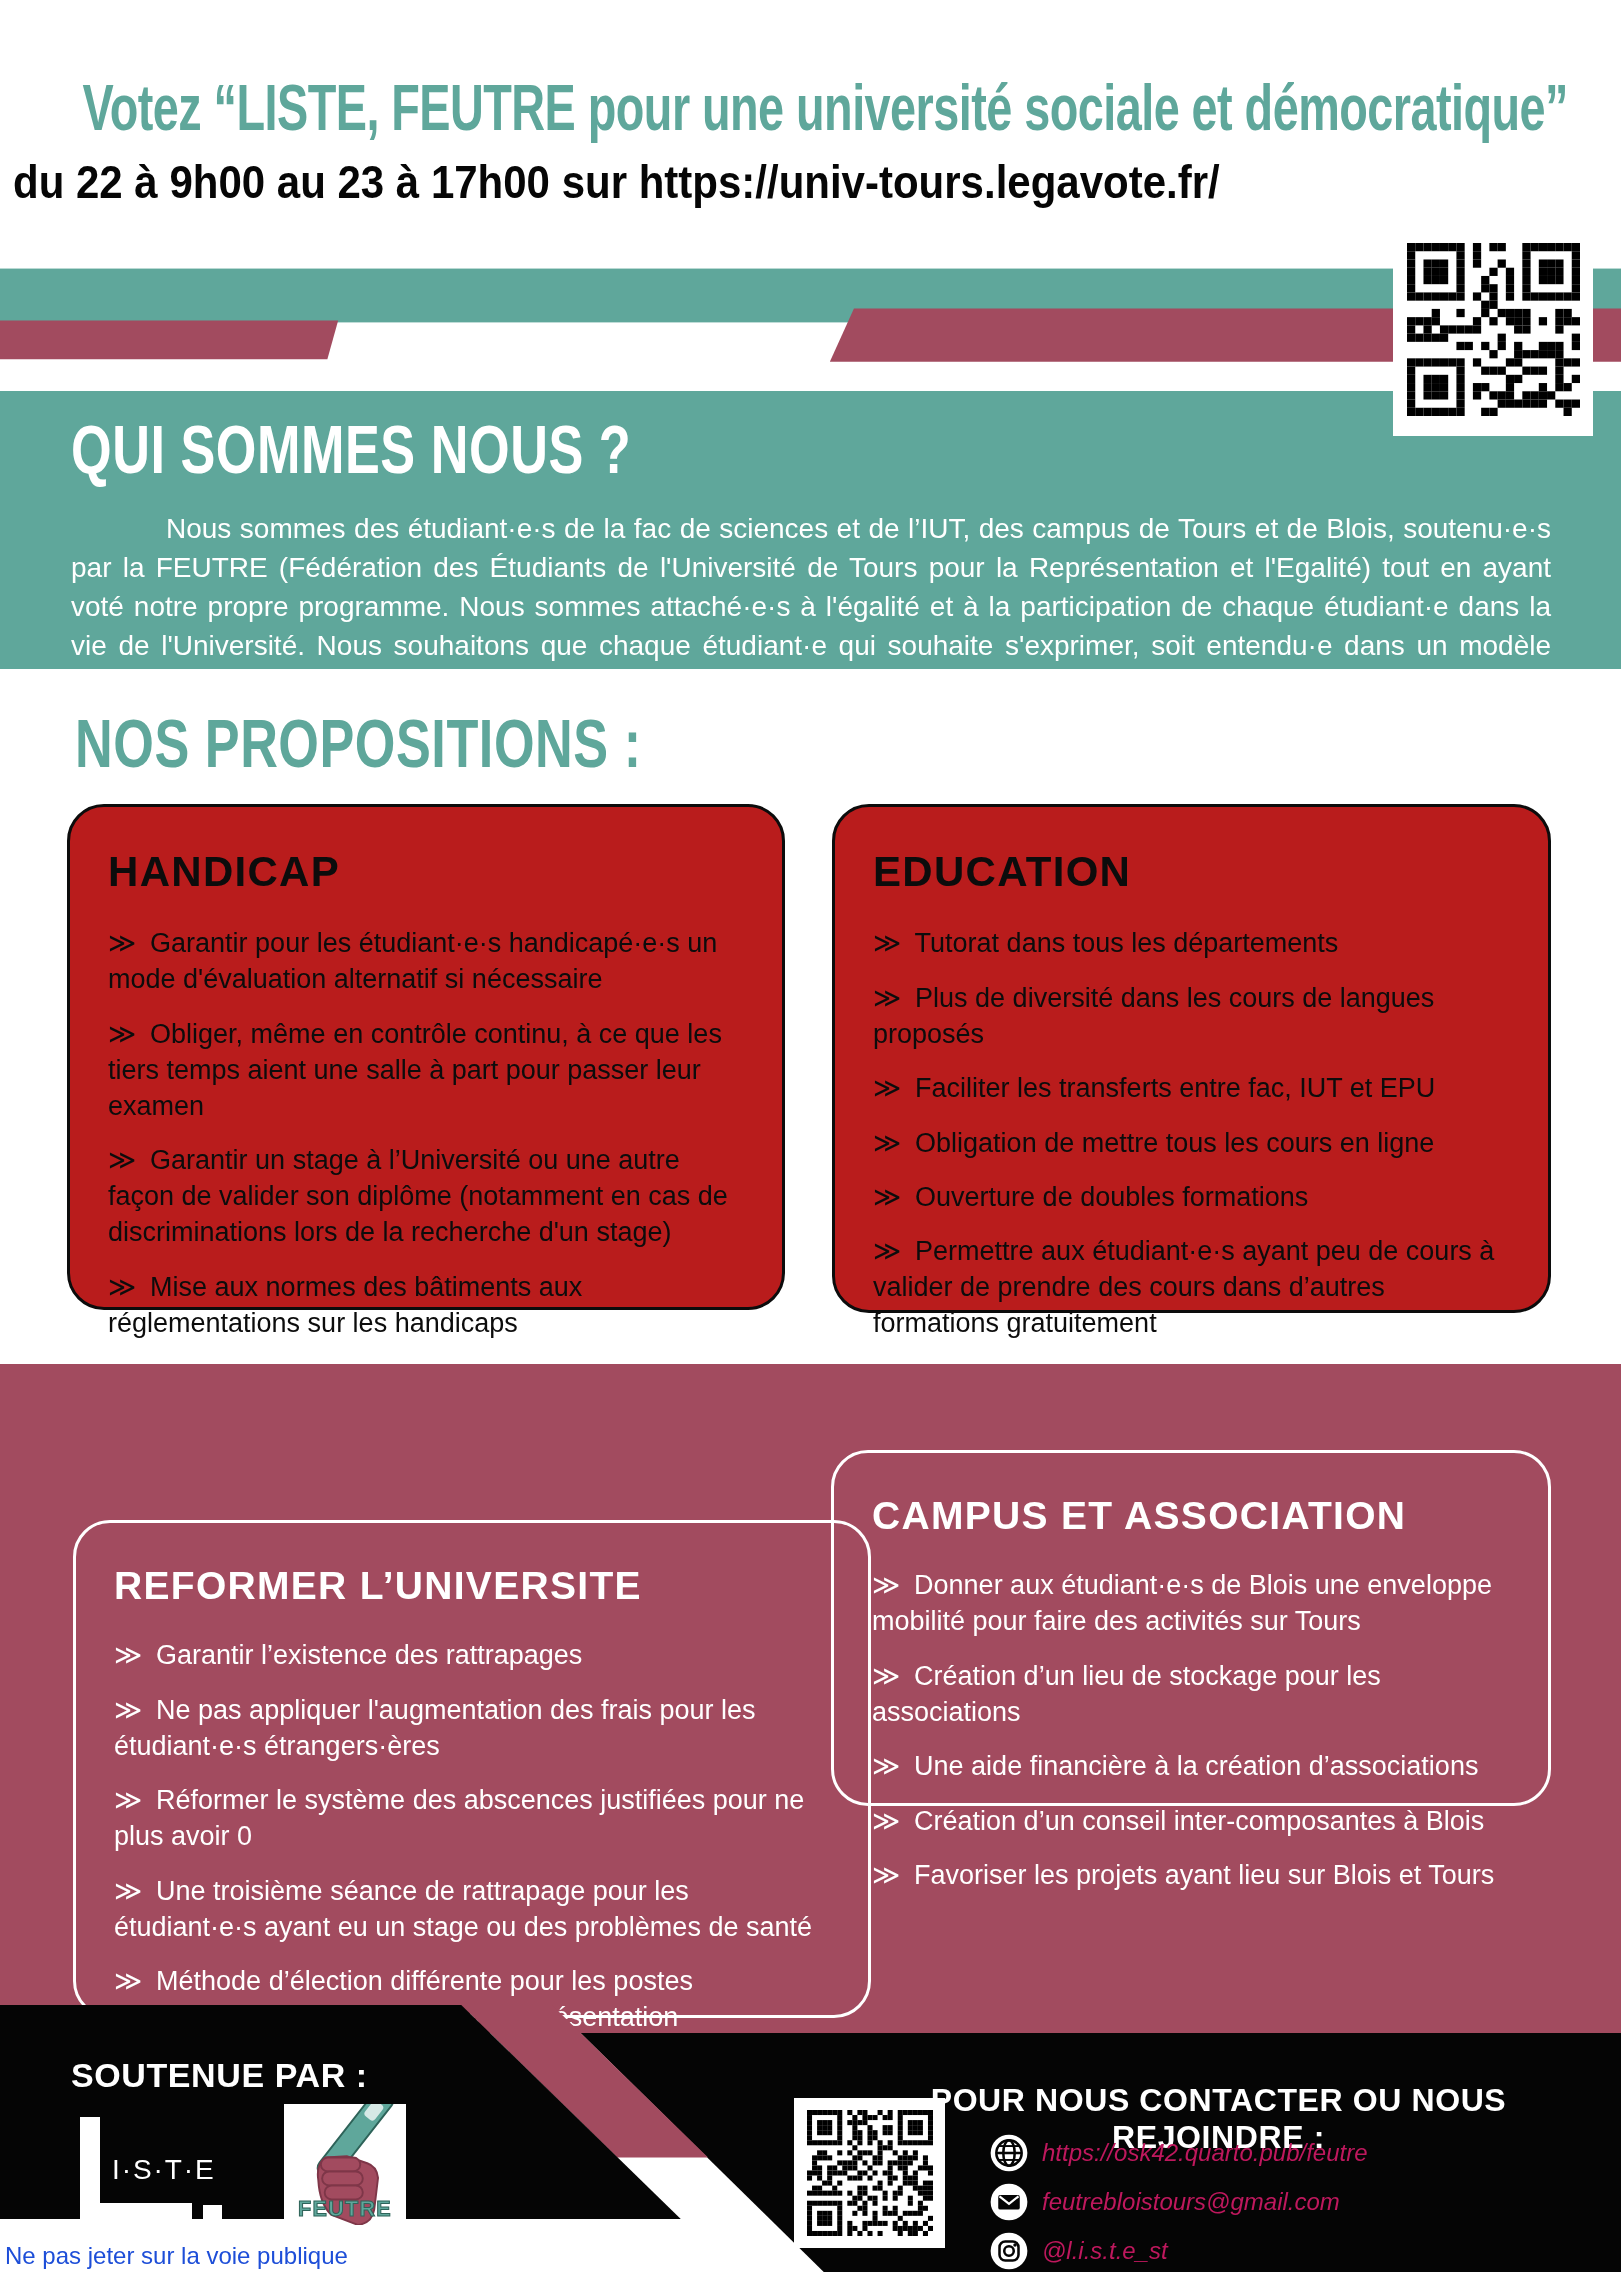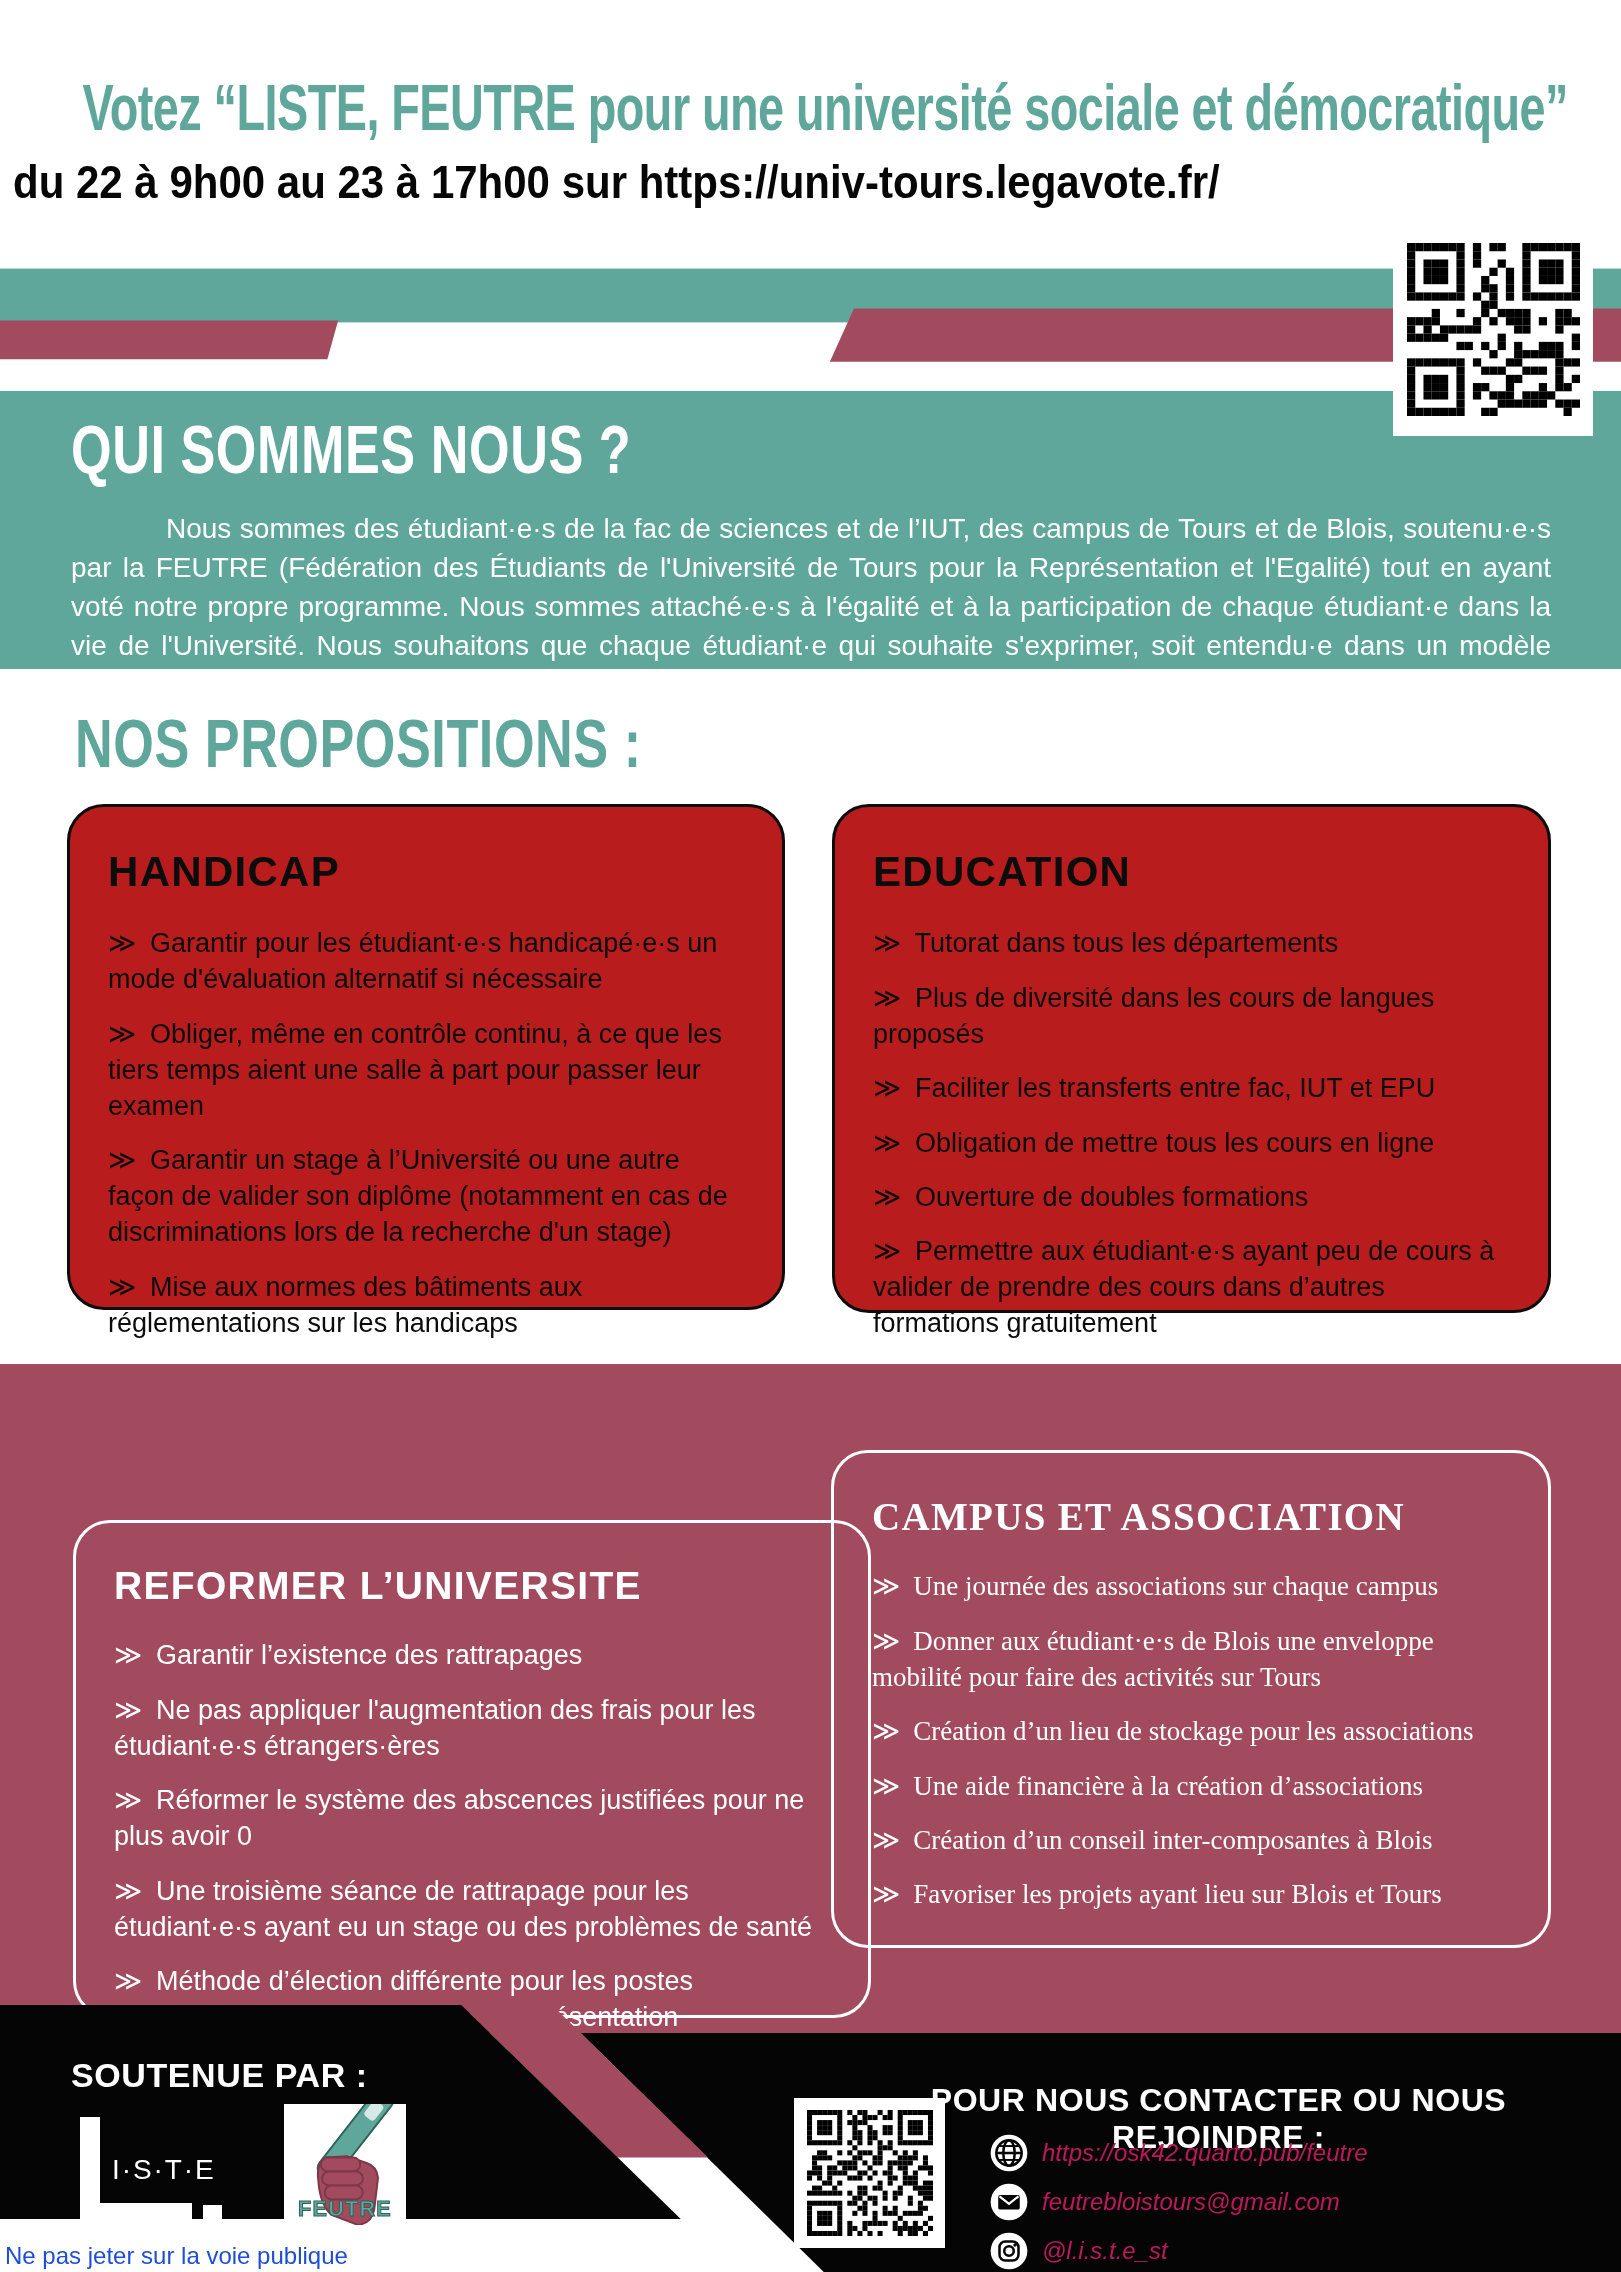--- a/index.html
+++ b/index.html
@@ -37,21 +37,21 @@
   .props-heading .cond2{display:inline-block;white-space:nowrap;font-size:58px;font-weight:700;
       color:#5fa79b;transform:scale(0.9,1.18);transform-origin:left top;letter-spacing:0.6px;}
 
   
   .card{position:absolute;box-sizing:border-box;border-radius:37px;padding:30px 38px;}
   .card-white{background:#b91c1c;border:3.8px solid #0c0c0c;color:#0c0c0c;}
   .card-maroon{background:transparent;border:3.2px solid #ffffff;color:#ffffff;}
   #card-handicap{left:67px;top:804px;width:718px;height:506px;}
   #card-education{left:832px;top:804px;width:719px;height:509px;}
   #card-reformer{left:73px;top:1520px;width:798px;height:498px;}
-  #card-campus{left:831px;top:1450px;width:720px;height:498px;font-family:Liberation Serif, serif;}
+  #card-campus{left:831px;top:1450px;width:720px;height:356px;}
   .card-title{font-size:42px;font-weight:700;letter-spacing:1.3px;margin:11.4px 0 29px 0;}
   .card-maroon .card-title{font-size:39px;}
   .bullet{font-size:27px;line-height:36px;margin:0 0 18.4px 0;}
   .chev{font-weight:400;margin-right:6.3px;}
 
   
   .maroon-section{position:absolute;left:0;top:1364px;width:1621px;height:669px;background:#a24b5f;}
 
   
   .footer-deco{position:absolute;left:0;top:2005px;width:1621px;height:268px;z-index:4;}
@@ -347,21 +347,20 @@
         <p class="bullet"><span class="chev">≫</span> Garantir l’existence des rattrapages</p>
         <p class="bullet"><span class="chev">≫</span> Ne pas appliquer l'augmentation des frais pour les étudiant·e·s étrangers·ères</p>
         <p class="bullet"><span class="chev">≫</span> Réformer le système des abscences justifiées pour ne plus avoir 0</p>
         <p class="bullet"><span class="chev">≫</span> Une troisième séance de rattrapage pour les étudiant·e·s ayant eu un stage ou des problèmes de santé</p>
         <p class="bullet"><span class="chev">≫</span> Méthode d’élection différente pour les postes uninominaux pour une meilleure représentation</p>
       </div>
   </div>
   <div class="card card-maroon" id="card-campus">
     <div class="card-title">CAMPUS ET ASSOCIATION</div>
     <div class="card-items">
-        <p class="bullet"><span class="chev">≫</span> Une journée des associations sur chaque campus</p>
         <p class="bullet"><span class="chev">≫</span> Donner aux étudiant·e·s de Blois une enveloppe mobilité pour faire des activités sur Tours</p>
         <p class="bullet"><span class="chev">≫</span> Création d’un lieu de stockage pour les associations</p>
         <p class="bullet"><span class="chev">≫</span> Une aide financière à la création d’associations</p>
         <p class="bullet"><span class="chev">≫</span> Création d’un conseil inter-composantes à Blois</p>
         <p class="bullet"><span class="chev">≫</span> Favoriser les projets ayant lieu sur Blois et Tours</p>
       </div>
   </div>
 
   <svg class="footer-deco" viewBox="0 0 2555 422" preserveAspectRatio="none">
     <polygon points="915,44 2555,44 2555,422 1300,422" fill="#050505"></polygon>

